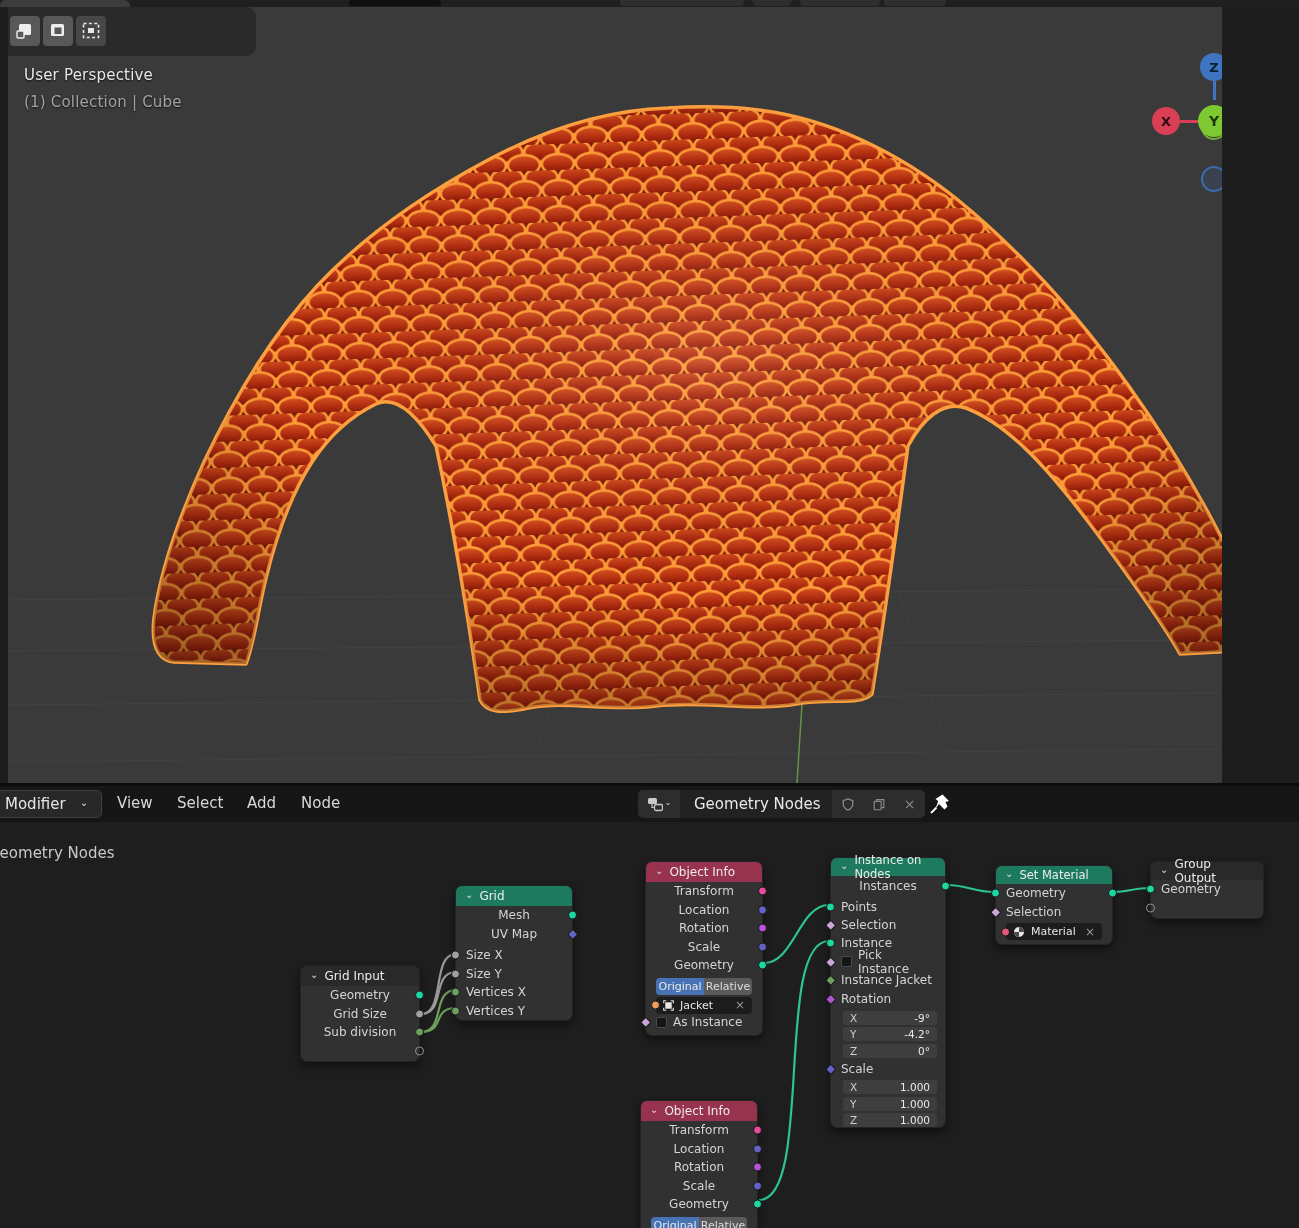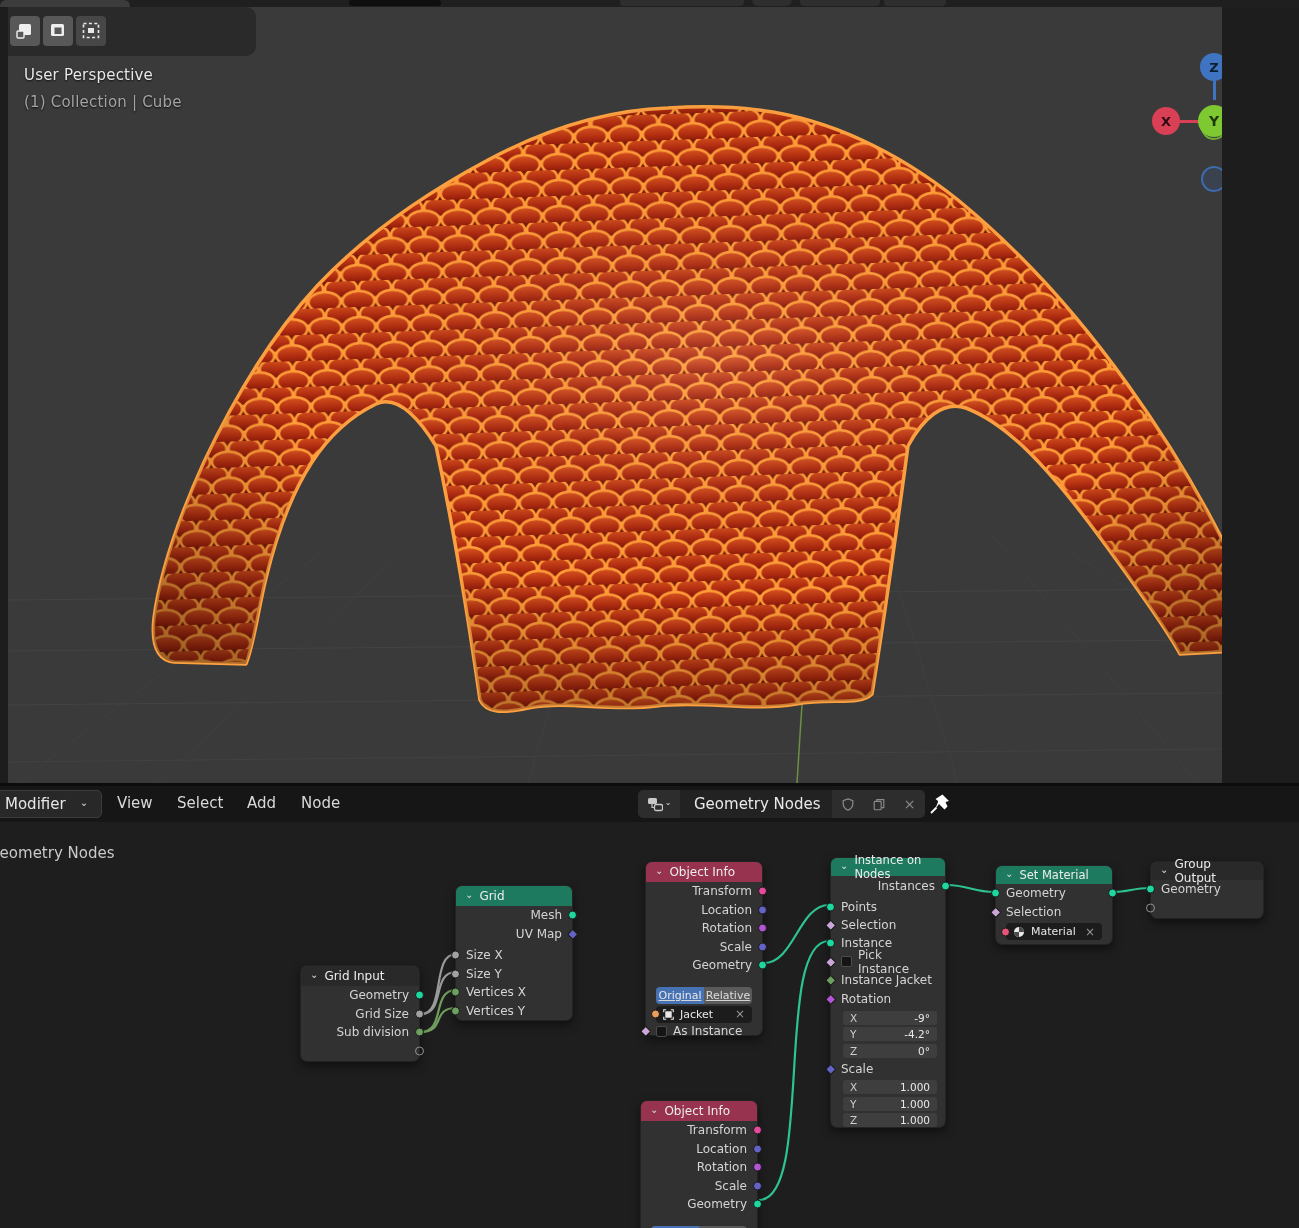--- a/index.html
+++ b/index.html
@@ -57,37 +57,37 @@
   .node { position:absolute; background:#313131; border-radius:7px; border:1px solid #232323;
           box-shadow:0 4px 10px rgba(0,0,0,.5); font-size:12px; color:#d4d4d4; }
   .nhead { height:20px; border-radius:6px 6px 0 0; display:flex; align-items:center; gap:6px;
            padding:0 9px; font-size:12px; color:#ececec; }
   .hdr-teal   { background:#1e7a5e; }
   .hdr-maroon { background:#97334f; }
   .hdr-dark   { background:#292929; }
   .chev { font-size:10px; color:#dcdcdc; line-height:1; margin-top:-2px; }
 
   .row { position:relative; height:18.5px; display:flex; align-items:center; padding:0 10px; gap:6px; }
-  .row.out { justify-content:flex-end; }
+  .row.out { justify-content:center; }
   .sock { position:absolute; width:9px; height:9px; border-radius:50%; border:1px solid #191919; top:50%;
           transform:translateY(-50%); }
   .sock.in  { left:-5px; }
   .sock.out { right:-5px; }
   .sockd { position:absolute; width:7.5px; height:7.5px; border:1px solid #191919; border-radius:1.5px;
            top:50%; transform:translateY(-50%) rotate(45deg); }
   .sockd.in { left:-4.5px; }
   .sockd.out{ right:-4.5px; }
   .sockv { position:absolute; width:9px; height:9px; border-radius:50%; border:1.5px solid #909090;
            background:transparent; top:50%; transform:translateY(-50%); }
 
   .s-geo { background:#1dd6a0; } .s-flt { background:#a1a1a1; } .s-int { background:#6da05f; }
   .s-vec { background:#6363c7; } .s-bool{ background:#cba6d8; } .s-obj { background:#ed9e5c; }
   .s-mat { background:#e6567a; } .s-tra { background:#e54a9c; } .s-rot { background:#b455d6; }
 
-  .seg { display:flex; margin:12px 10px 0 10px; height:17px; border-radius:4px; overflow:hidden; font-size:11px;text-decoration:underline; }
+  .seg { display:flex; margin:3px 10px 0 10px; height:17px; border-radius:4px; overflow:hidden; font-size:11px; }
   .segbtn { flex:1; display:flex; align-items:center; justify-content:center; color:#e8e8e8; }
   .segbtn.active { background:#4772b3; }
   .segbtn.idle   { background:#5a5a5a; color:#dddddd; }
 
   .idfield { position:relative; display:flex; align-items:center; gap:6px; margin:2px 10px 0 10px; height:17px;
              background:#1c1c1c; border-radius:4px; padding:0 7px; font-size:11px; color:#e6e6e6; }
   .idfield .x { margin-left:auto; color:#9a9a9a; font-size:12px; }
 
   .checkbox { width:11px; height:11px; background:#151515; border:1px solid #4c4c4c; border-radius:2px;
               flex:none; }

